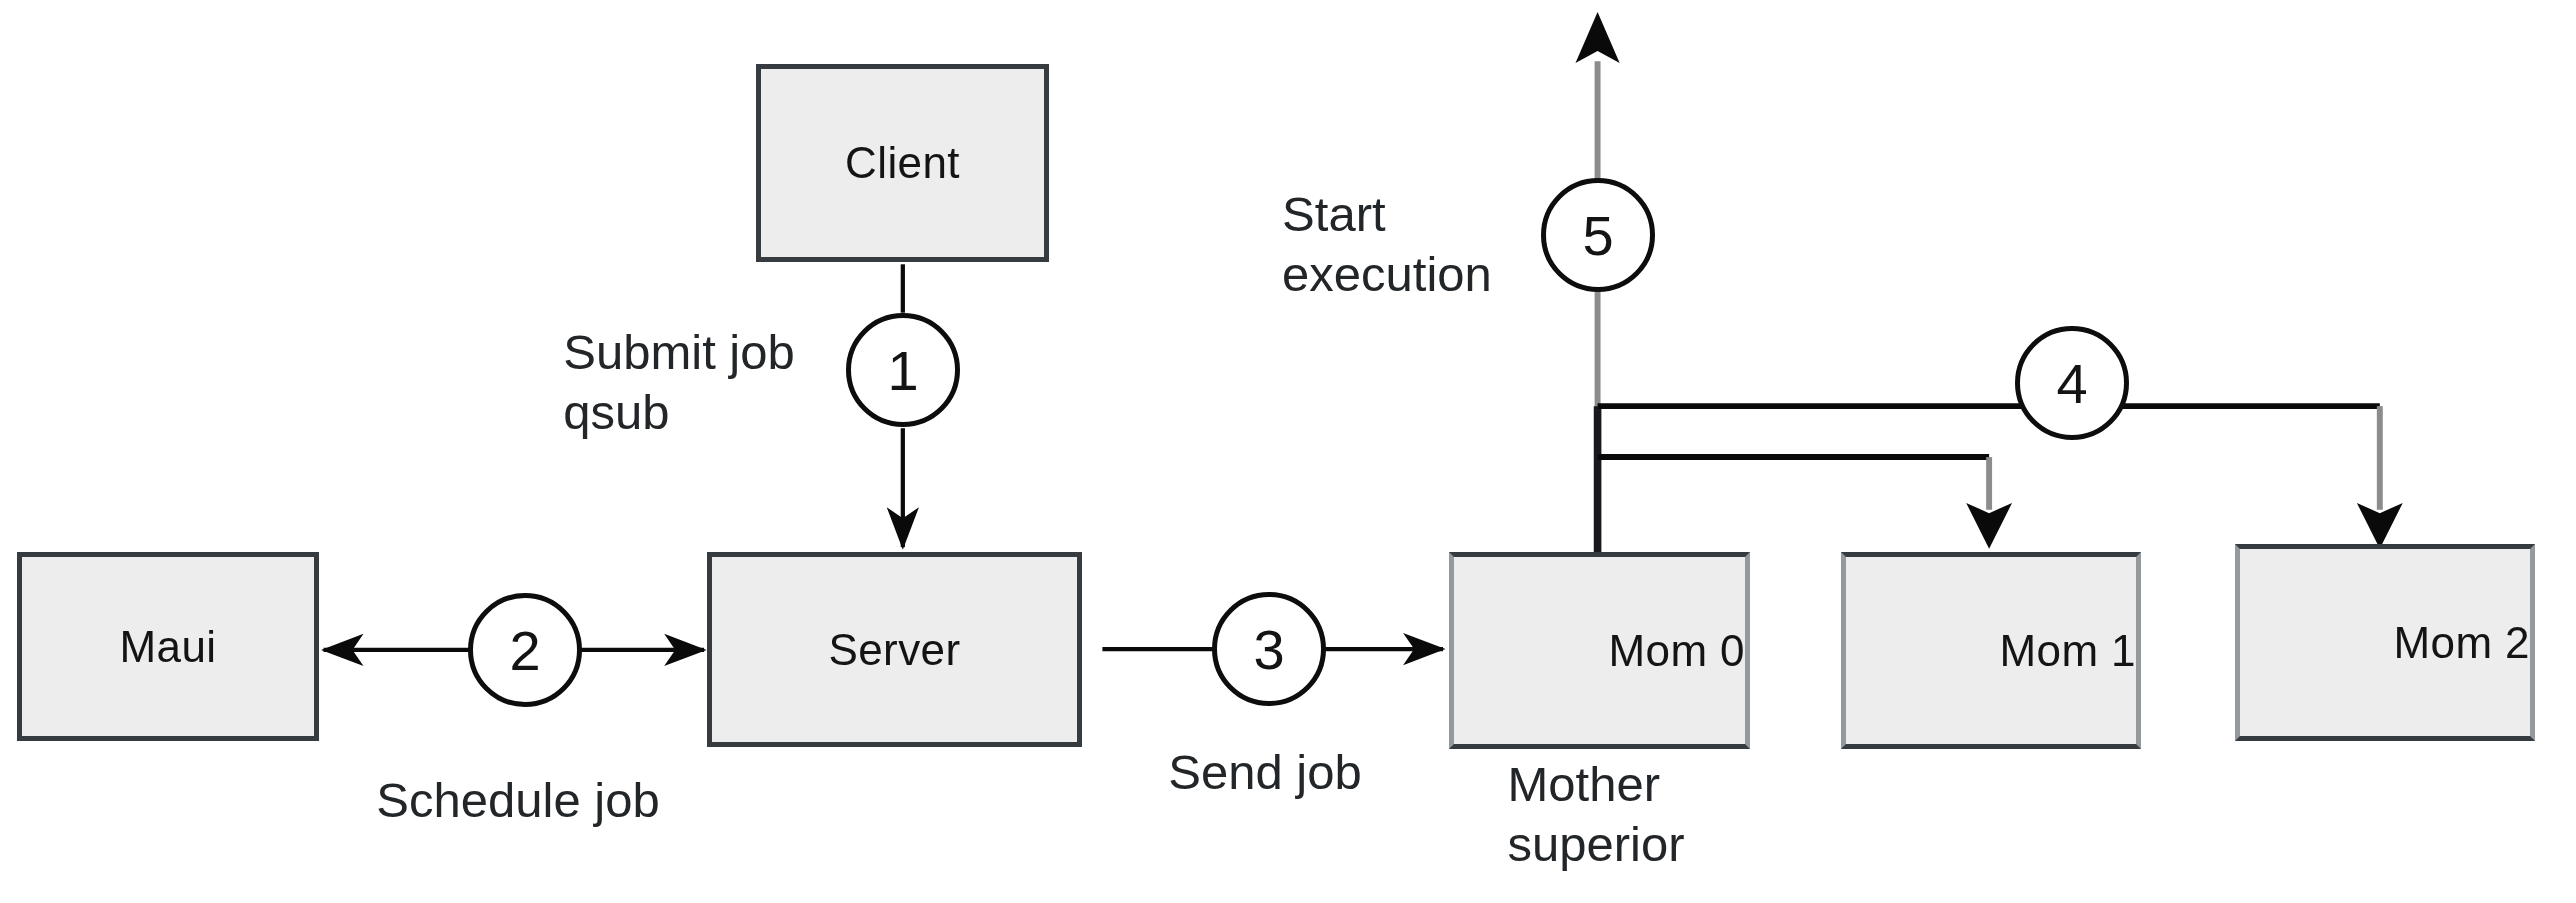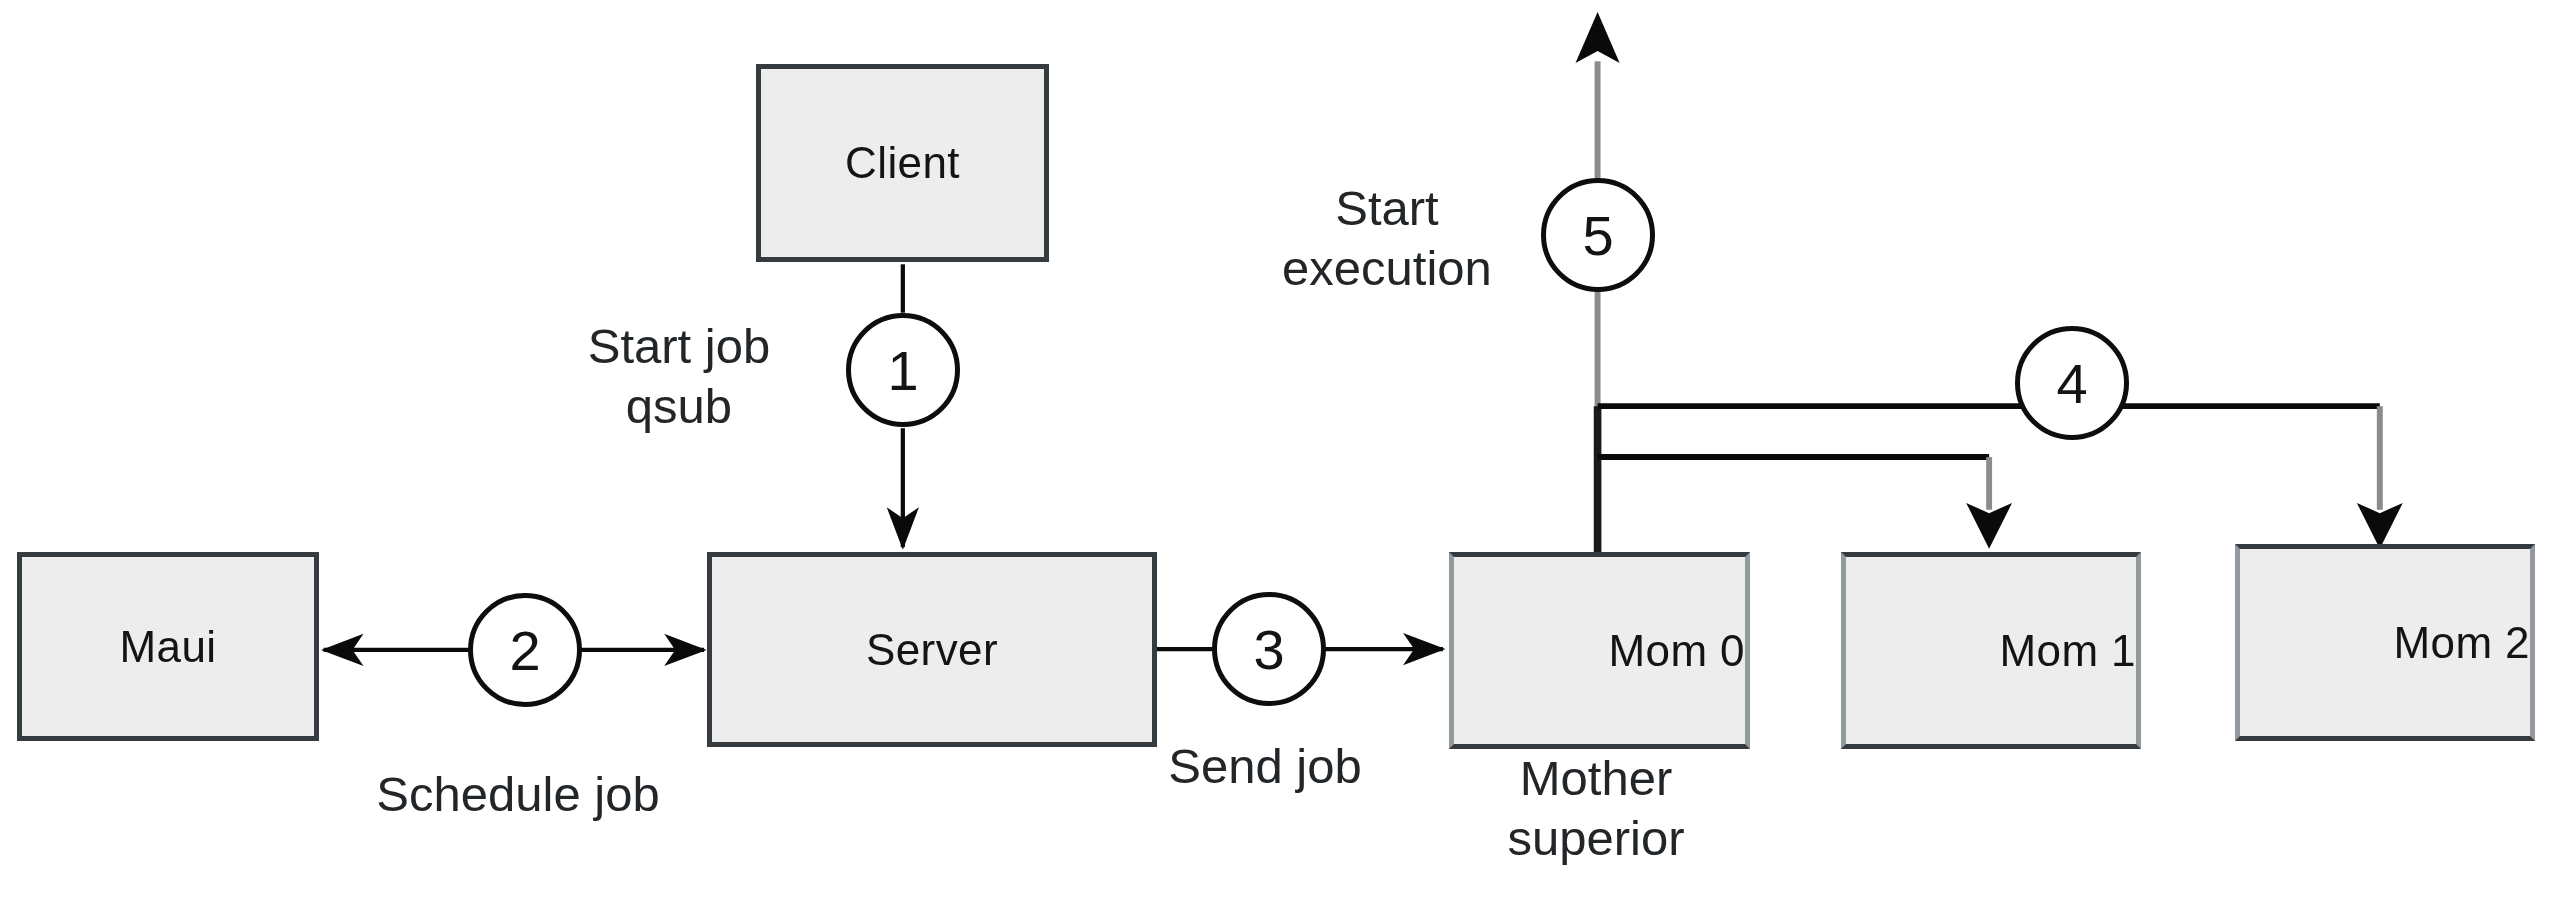--- a/index.html
+++ b/index.html
@@ -12,42 +12,42 @@
   .node {
     position:absolute; box-sizing:border-box;
     background:#ededed; border:5.1px solid #363b3f;
     display:flex; align-items:center; justify-content:center;
     font-size:44px; color:#141414; letter-spacing:0.4px;
   }
   .node.mom { border-left-color:#94999e; border-right-color:#94999e;justify-content:flex-end; }
 
   #node-client { left:756px;  top:64px;  width:293px; height:198px; }
   #node-maui   { left:17px;   top:552px; width:302px; height:189px; }
-  #node-server { left:707px;  top:552px; width:450px; height:195px; }
+  #node-server { left:707px;  top:552px; width:375px; height:195px; }
   #node-mom0   { left:1449px; top:552px; width:301px; height:197px; }
   #node-mom1   { left:1841px; top:552px; width:300px; height:197px;padding-left:17px; }
   #node-mom2   { left:2235px; top:544px; width:300px; height:197px; }
 
   .badge {
     position:absolute; width:114px; height:114px; box-sizing:border-box;
     border:5.1px solid #0d0d0d; border-radius:50%; background:#ffffff;
     display:flex; align-items:center; justify-content:center;
     font-size:56px; color:#141414;
     transform:translate(-50%,-50%);
   }
   #badge-1 { left:903px; top:370px; }
   #badge-2 { left:525px;  top:650px; }
   #badge-3 { left:1269px; top:649px; }
   #badge-4 { left:2072px; top:383px; }
   #badge-5 { left:1598px; top:235px; }
 
   .note {
     position:absolute; transform:translate(-50%,-50%);
     font-size:49px; line-height:1.22; color:#232629;
-    text-align:center; white-space:pre-line;
+    white-space:pre-line;margin-top:6px;
   }
   #note-submit   { left:679px;  top:377px; }
   #note-schedule { left:518px;  top:795px; }
   #note-send     { left:1265px; top:767px; }
   #note-start    { left:1387px; top:239px; }
   #note-join     { left:2074px; top:277px; }
   #note-mother   { left:1596px; top:809px; }
 </style>
 </head>
 <body>
@@ -109,21 +109,21 @@
   <div class="badge" id="badge-3">
     <span>3</span>
   </div>
   <div class="badge" id="badge-4">
     <span>4</span>
   </div>
   <div class="badge" id="badge-5">
     <span>5</span>
   </div>
 
-  <div class="note" id="note-submit">Start job
+  <div class="note" id="note-submit">Submit job
 qsub</div>
   <div class="note" id="note-send">Send job</div>
   <div class="note" id="note-schedule">Schedule job</div>
   <div class="note" id="note-start">Start
 execution</div>
   <div class="note" id="note-mother">Mother
 superior</div>
 
 </div>
 

